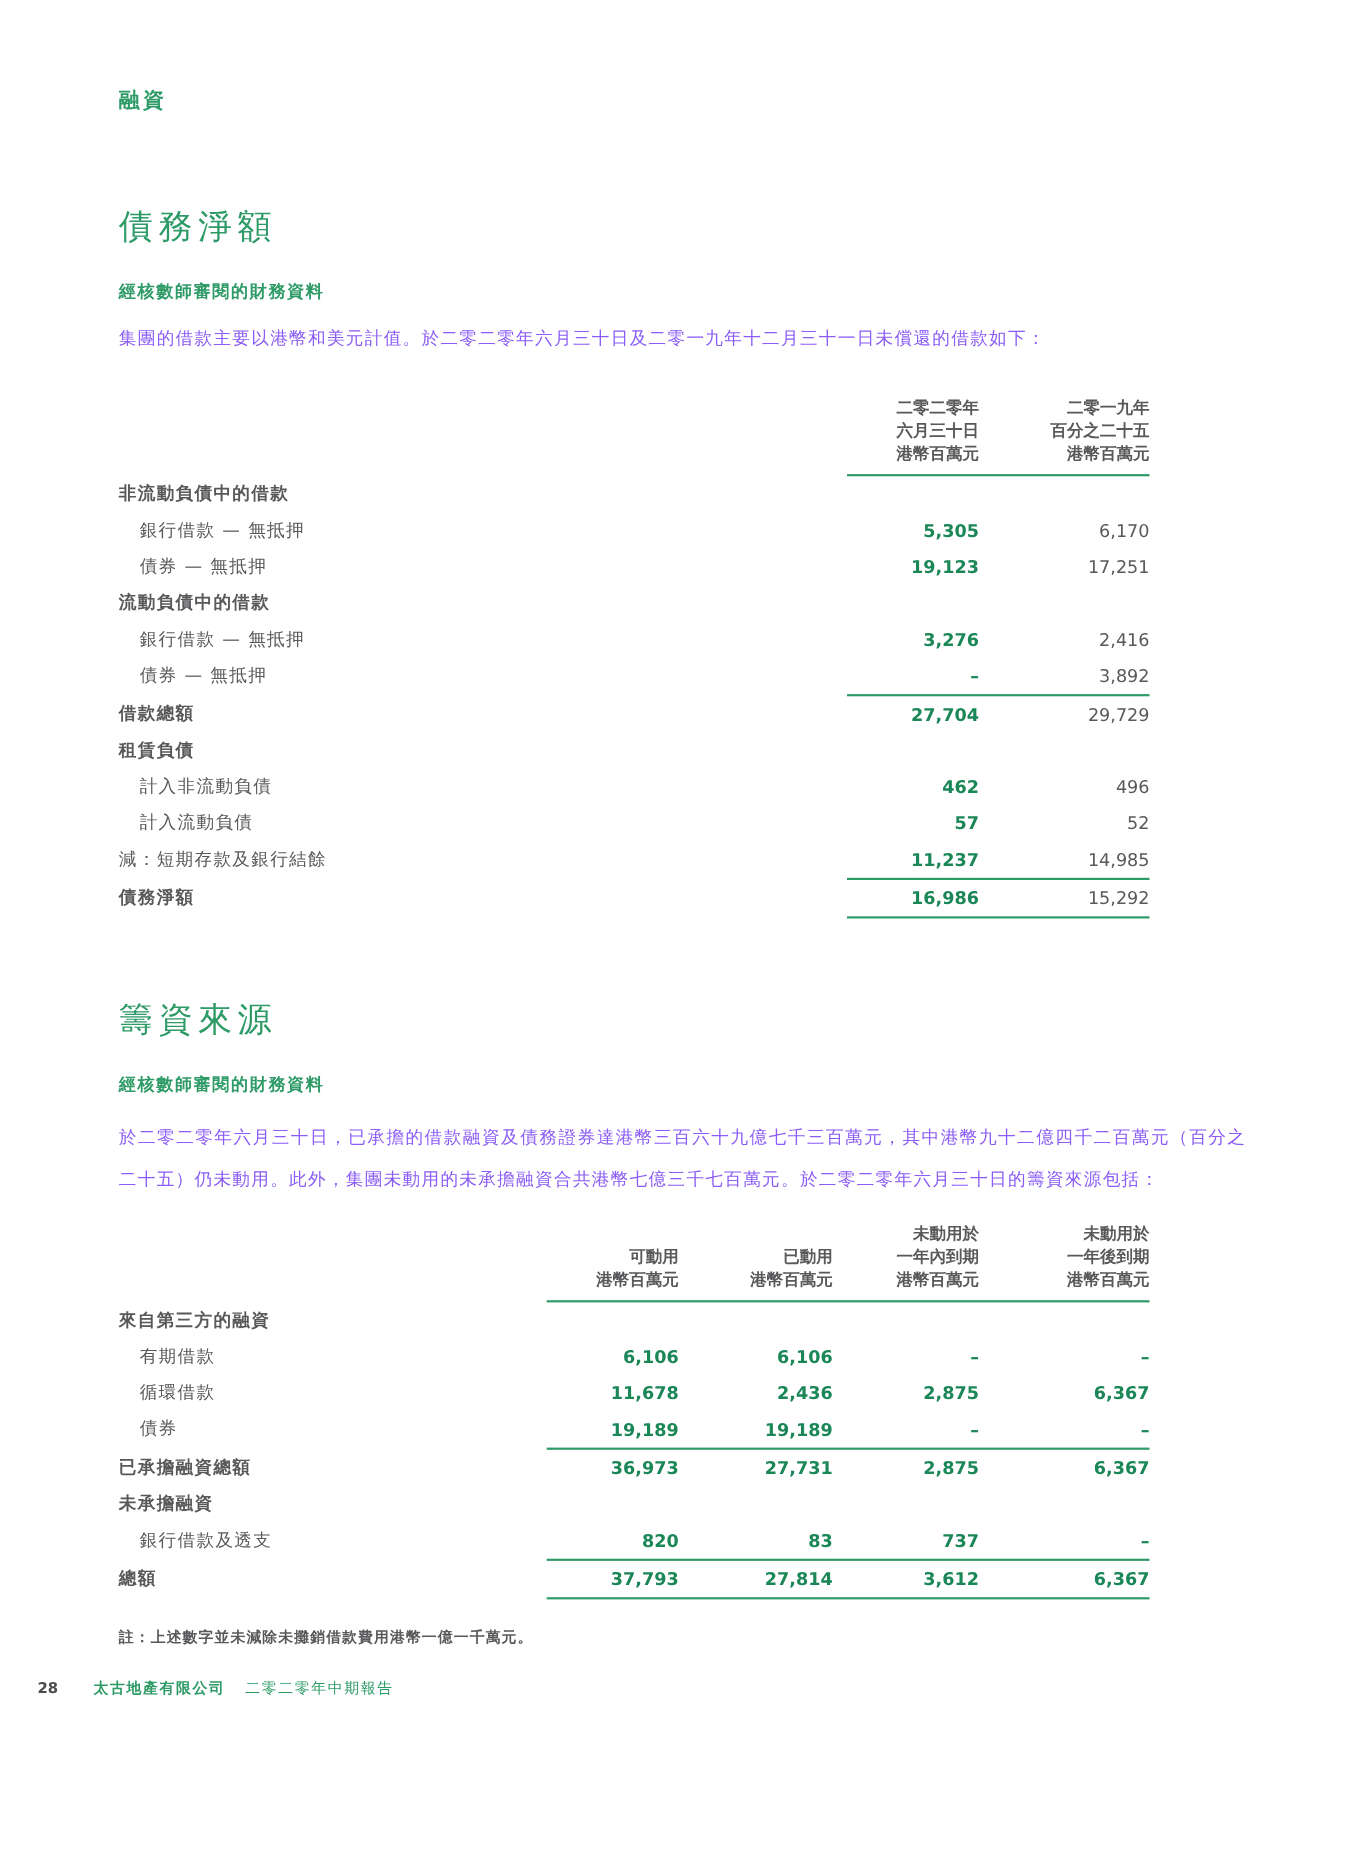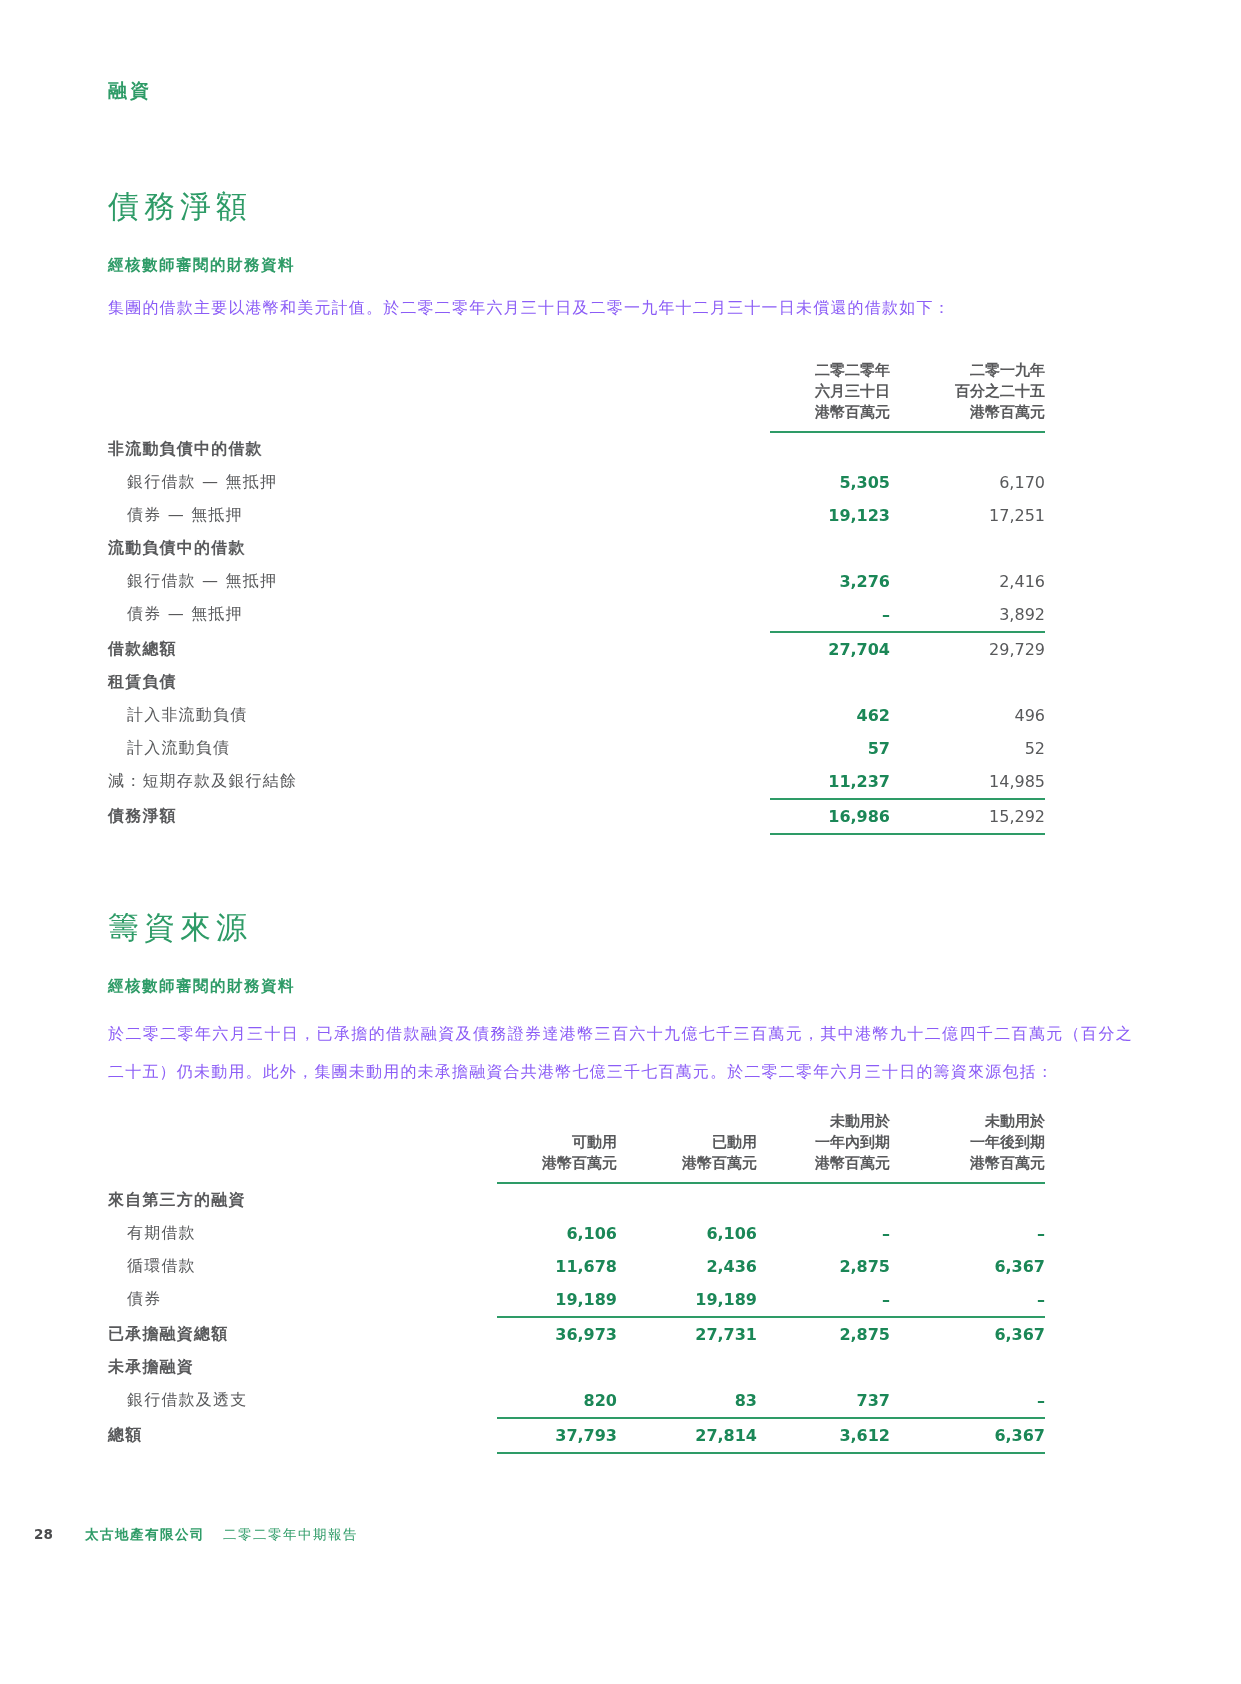--- a/index.html
+++ b/index.html
@@ -217,19 +217,20 @@
       <div class="trow">
         <div class="tlabel bold">總額</div>
         <div class="tval green">37,793</div>
         <div class="tval green">27,814</div>
         <div class="tval green">3,612</div>
         <div class="tval green">6,367</div>
       </div>
       <div class="rule"></div>
     </div>
 
+  <div class="note">註：上述數字並未減除未攤銷借款費用港幣一億一千萬元。</div>
 </div>
 
 <div class="footer">
   <span class="pageno">28</span>
   <span class="company">太古地產有限公司</span>
   <span class="report">二零二零年中期報告</span>
 </div>
 
 </body></html>

